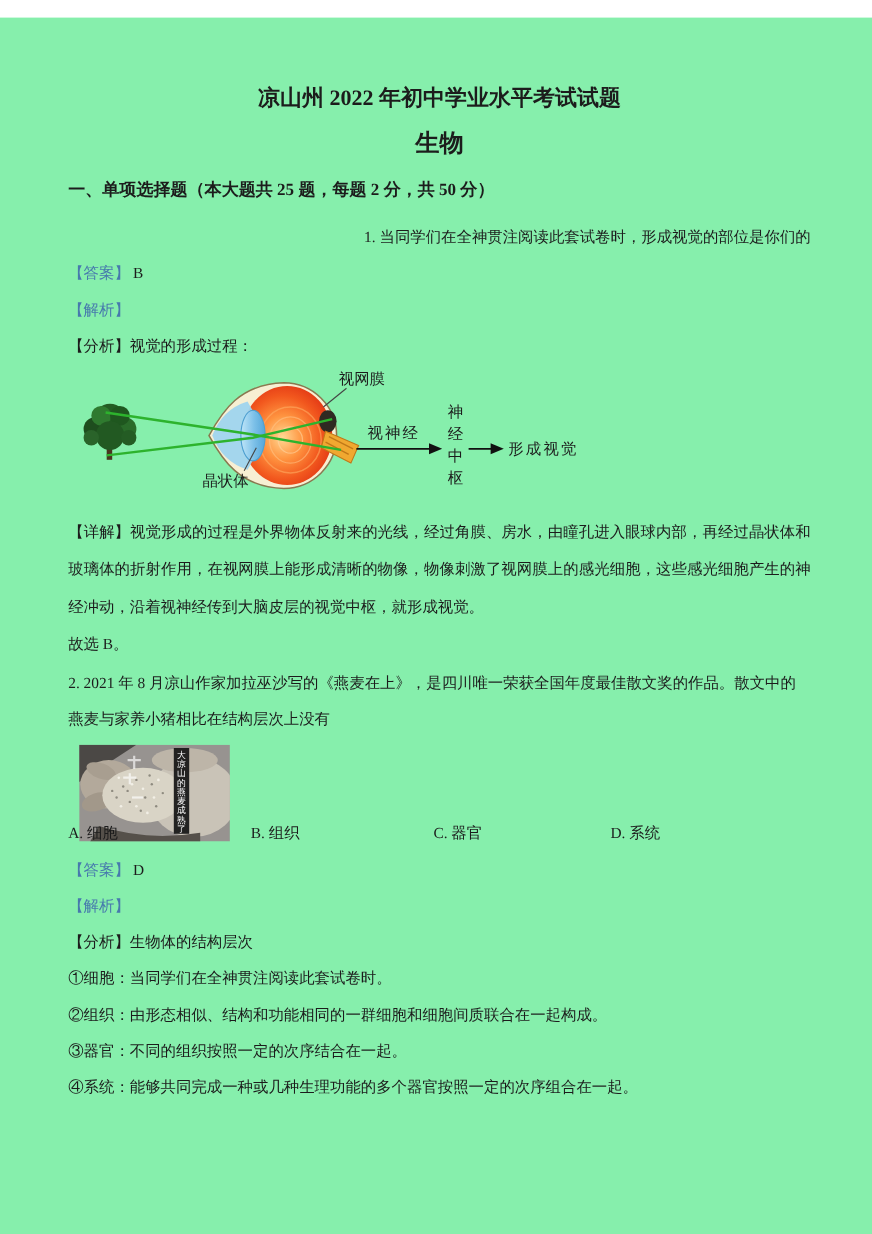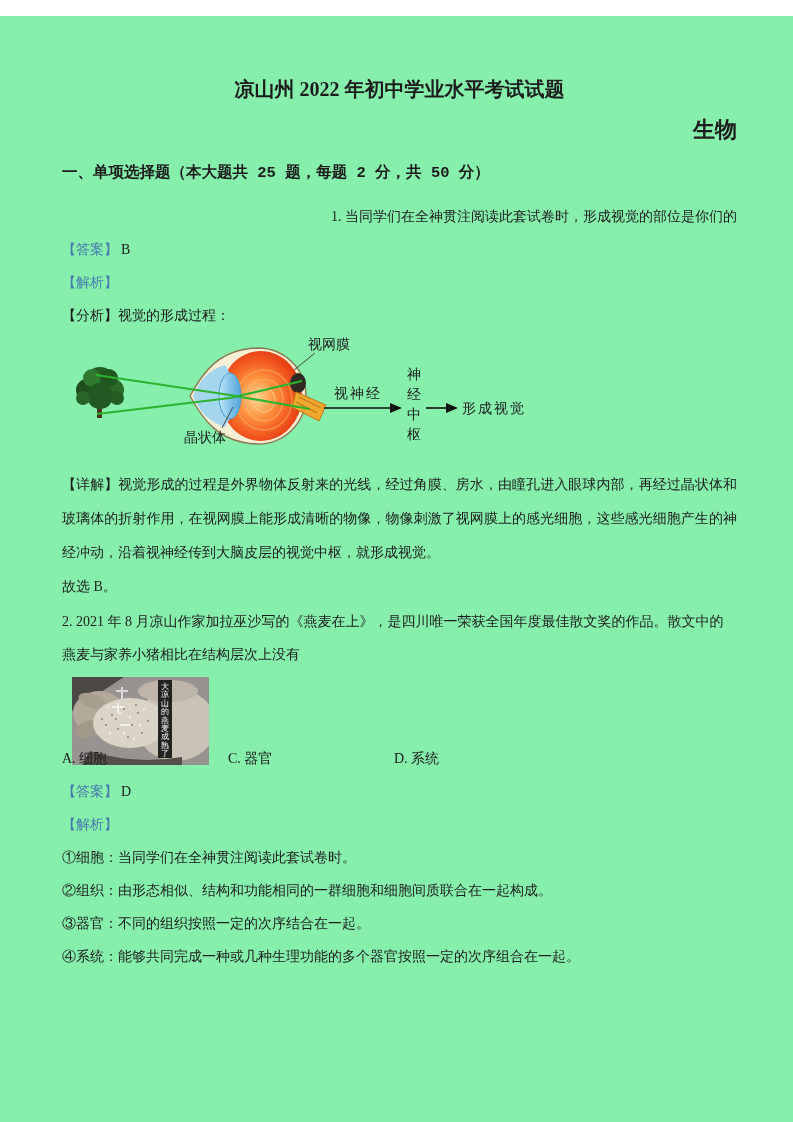--- a/index.html
+++ b/index.html
@@ -8,22 +8,22 @@
     position:relative;
     width:793px; height:1122px;
     margin:16px auto;
     background:#86efac;
     font-family:"Liberation Serif","DejaVu Serif",serif;
     color:#1c1c1c;
     padding:58px 56px 0 62px;
     overflow:hidden;
   }
   .h-title { margin:0; text-align:center; font-size:20px; line-height:30px; font-weight:bold; }
-  .h-sub   { margin:10px 0 0 0; text-align:right; font-size:22px; line-height:32px; font-weight:bold; }
-  .h-sec   { margin:14px 0 0 0; font-size:15.5px; line-height:26px; font-weight:bold;font-family:Liberation Mono, monospace; }
+  .h-sub   { margin:10px 0 0 0; text-align:center; font-size:22px; line-height:32px; font-weight:bold; }
+  .h-sec   { margin:14px 0 0 0; font-size:15.5px; line-height:26px; font-weight:bold; }
   .ln      { margin:14px 0 0 0; font-size:14px; line-height:33px;text-align:right; }
   .row     { margin:0; font-size:14px; line-height:33px; }
   .opts    { display:grid; grid-template-columns:166px 166px 161px 1fr; font-size:14px; line-height:33px; }
   .tag-blue{ color:#4779ad; }
   .ansv    { margin-left:3px; }
   .detail  { margin:2px 0 0 0; font-size:14px; line-height:34px; text-align:justify; text-align-last:left; }
   .diagram-wrap { margin:2px 0 0 0; height:132px; }
   .photo-wrap   { margin:6px 0 2px 10px; height:63px; width:137px; }
   svg text { font-family:"Liberation Serif","DejaVu Serif",serif; }
 </style>
@@ -167,27 +167,29 @@
         <path d="M40,30 L52,30 M46,26 L46,36"></path>
         <path d="M48,48 L58,48"></path>
       </g>
       <rect x="86" y="3" width="14" height="78" fill="#161616" opacity="0.93"></rect>
       <text font-size="8" fill="#ffffff" text-anchor="middle"><tspan x="93" y="12">大</tspan><tspan x="93" y="20.4">凉</tspan><tspan x="93" y="28.8">山</tspan><tspan x="93" y="37.2">的</tspan><tspan x="93" y="45.6">燕</tspan><tspan x="93" y="54">麦</tspan><tspan x="93" y="62.400000000000006">成</tspan><tspan x="93" y="70.80000000000001">熟</tspan><tspan x="93" y="79.2">了</tspan></text>
     </svg>
   </div>
 
   <div class="opts">
     <span>A. 细胞</span>
+    <span>B. 组织</span>
     <span>C. 器官</span>
     <span>D. 系统</span>
   </div>
 
   <p class="row"><span class="tag-blue">【答案】</span><span class="ansv">D</span></p>
 
   <p class="row"><span class="tag-blue">【解析】</span></p>
 
+  <p class="row"><span>【分析】</span><span>生物体的结构层次</span></p>
 
   <p class="row">①细胞：当同学们在全神贯注阅读此套试卷时。</p>
   <p class="row">②组织：由形态相似、结构和功能相同的一群细胞和细胞间质联合在一起构成。</p>
   <p class="row">③器官：不同的组织按照一定的次序结合在一起。</p>
   <p class="row">④系统：能够共同完成一种或几种生理功能的多个器官按照一定的次序组合在一起。</p>
 
 </div>
 
 </body></html>

